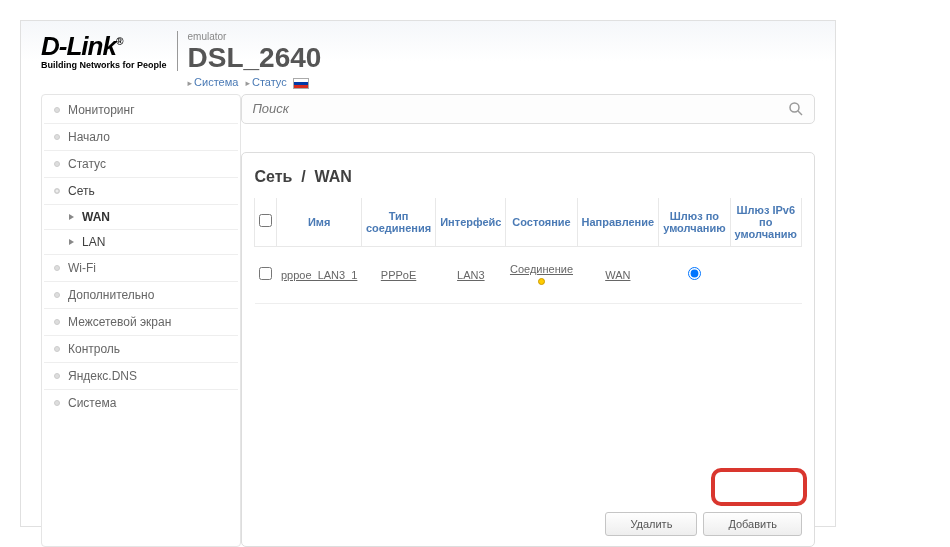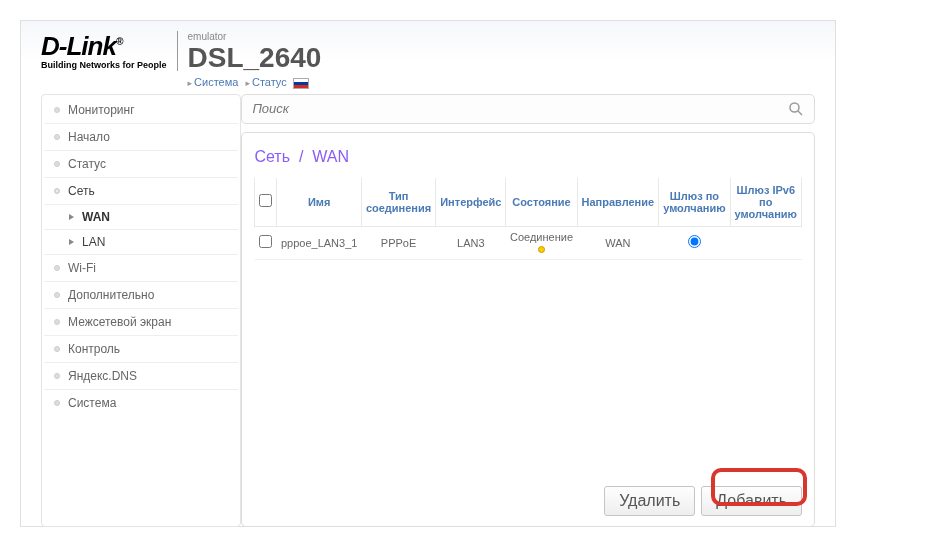--- a/index.html
+++ b/index.html
@@ -20,33 +20,33 @@
     .sidebar { width: 220px; border: 1px solid #e5e5e5; border-radius: 4px; background: #fff; padding: 2px; }
     .side-item { padding: 6px 10px; border-bottom: 1px solid #eee; color: #666; cursor: pointer; display: flex; align-items: center; }
     .side-item:last-child { border-bottom: none; }
     .side-item.expanded { color: #444; }
     .sub-item { padding: 5px 10px 5px 25px; color: #404040; cursor: pointer; display: flex; align-items: center; border-bottom: 1px solid #eee; }
     .sub-item.active { font-weight: bold; color: #333; }
     .bullet { display: inline-block; width: 6px; height: 6px; border-radius: 50%; background: #ddd; border: 1px solid #ccc; margin-right: 8px; }
     .bullet.exp { background: radial-gradient(circle, #eee 30%, #bbb); }
     .triangle-right { display: inline-block; width: 0; height: 0; border-top: 3px solid transparent; border-bottom: 3px solid transparent; border-left: 5px solid #888; margin-right: 8px; }
     .main { flex: 1; }
-    .search-box { border: 1px solid #ddd; border-radius: 5px; padding: 6px 10px; display: flex; align-items: center; margin-bottom: 8px; background: #fdfdfd; }
+    .search-box { border: 1px solid #ddd; border-radius: 5px; padding: 6px 10px; display: flex; align-items: center; margin-bottom: 28px; background: #fdfdfd; }
     .search-input { flex: 1; border: none; outline: none; font-style: italic; color: #aaa; font-size: 13px; background: transparent; }
     .search-icon { width: 16px; height: 16px; }
     .panel { border: 1px solid #ddd; border-radius: 5px; padding: 15px 12px; background: #fff; height: 395px; position: relative; }
-    .panel-title { font-size: 16px; color: #8b5cf6; margin-bottom: 12px; font-weight: normal; }
+    .panel-title { font-size: 16px; color: #404040; margin-bottom: 12px; font-weight: bold; }
     table { width: 100%; border-collapse: collapse; }
     th { color: #4a7ab5; font-weight: bold; font-size: 11px; padding: 6px 4px; text-align: center; border: 1px solid #e8e8e8; border-top: none; }
-    td { padding: 4px 4px; text-align: center; color: #666; font-size: 11px; border-bottom: 1px solid #eee; }
+    td { padding: 16px 4px; text-align: center; color: #666; font-size: 11px; border-bottom: 1px solid #eee; text-decoration: underline; }
     .status-cell { }
     .status-dot { display: inline-block; width: 7px; height: 7px; border-radius: 50%; background: #ffcc00; border: 1px solid #cc9900; margin-top: 2px; }
     .radio { }
     .bottom-buttons { position: absolute; bottom: 10px; right: 12px; display: flex; gap: 6px; }
-    .btn { padding: 5px 14px; font-size: 16px; color: #555; background: linear-gradient(to bottom, #fefefe, #eee); border: 1px solid #c5c5c5; border-radius: 3px; cursor: pointer; }
+    .btn { padding: 5px 24px; font-size: 11px; color: #555; background: linear-gradient(to bottom, #fefefe, #eee); border: 1px solid #c5c5c5; border-radius: 3px; cursor: pointer; }
     .highlight { position: absolute; border: 4px solid #d9362e; border-radius: 10px; pointer-events: none; }
     .highlight-add { bottom: 20px; right: 28px; width: 96px; height: 38px; }
     th:first-child, td:first-child { width: 22px; }
   </style>
 </head>
 <body>
 
 <div class="page">
   <div class="inner">
     <div class="header">

